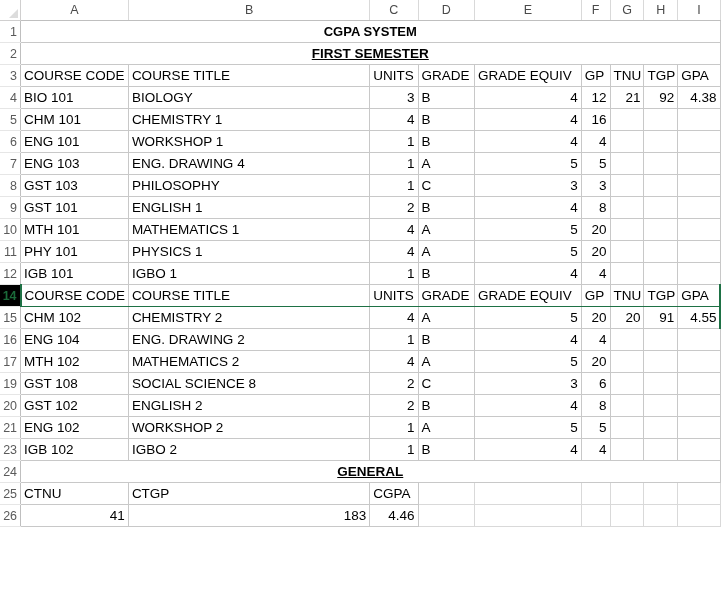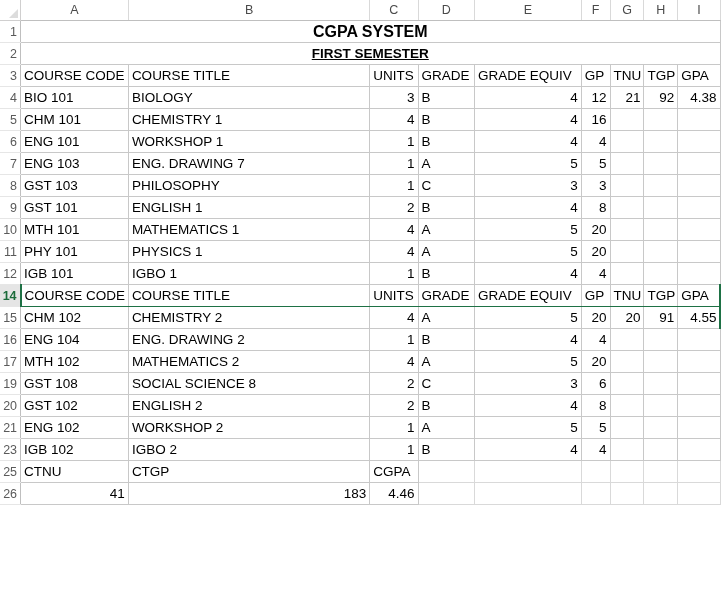--- a/index.html
+++ b/index.html
@@ -62,21 +62,21 @@
     border-right: 1px solid #bfbfbf;
     border-bottom: 1px solid #e6e6e6;
     font-size: 12.5px;
     color: #5a5a5a;
     text-align: right;
     padding: 0 3px 0 0;
     vertical-align: middle;
     white-space: nowrap;
   }
   td.rowhead.active {
-    background: #e5e5e5;
+    background: #000000;
     color: #1b6b3a;
     font-weight: bold;
     border-right: 2px solid #1e7145;
   }
 
   
   tr.data-row { height: 22px; }
   td.cell {
     border-right: 1px solid #c8c8c8;
     border-bottom: 1px solid #c8c8c8;
@@ -91,21 +91,21 @@
     border-right: 1px solid #d9d9d9;
     border-bottom: 1px solid #d9d9d9;
     padding: 0 3px;
     height: 22px;
   }
   td.num { text-align: right; }
   td.ctr { text-align: left; }
   td.title-merge {
     text-align: center;
     font-weight: bold;
-    font-size: 16px;
+    font-size: 13px;
   }
   td.section-merge {
     text-align: center;
     font-weight: bold;
     font-size: 13.5px;
     text-decoration: underline;
   }
   td.hdr { font-weight: normal; }
 
   
@@ -209,21 +209,21 @@
           <td class="cell ">B</td>
           <td class="cell num">4</td>
           <td class="cell num">4</td>
           <td class="cell num"></td>
           <td class="cell num"></td>
           <td class="cell num"></td>
         </tr>
         <tr class="data-row">
           <td class="rowhead">7</td>
           <td class="cell ">ENG 103</td>
-          <td class="cell ">ENG. DRAWING 7</td>
+          <td class="cell ">ENG. DRAWING 4</td>
           <td class="cell num">1</td>
           <td class="cell ">A</td>
           <td class="cell num">5</td>
           <td class="cell num">5</td>
           <td class="cell num"></td>
           <td class="cell num"></td>
           <td class="cell num"></td>
         </tr>
         <tr class="data-row">
           <td class="rowhead">8</td>
@@ -375,20 +375,24 @@
           <td class="cell ">IGBO 2</td>
           <td class="cell num">1</td>
           <td class="cell ">B</td>
           <td class="cell num">4</td>
           <td class="cell num">4</td>
           <td class="cell num"></td>
           <td class="cell num"></td>
           <td class="cell num"></td>
         </tr>
         <tr class="data-row">
+          <td class="rowhead">24</td>
+          <td class="cell section-merge" colspan="9">GENERAL</td>
+        </tr>
+        <tr class="data-row">
           <td class="rowhead">25</td>
           <td class="cell hdr">CTNU</td>
           <td class="cell hdr">CTGP</td>
           <td class="cell hdr">CGPA</td>
           <td class="blank"></td>
           <td class="blank"></td>
           <td class="blank"></td>
           <td class="blank"></td>
           <td class="blank"></td>
           <td class="blank"></td>

